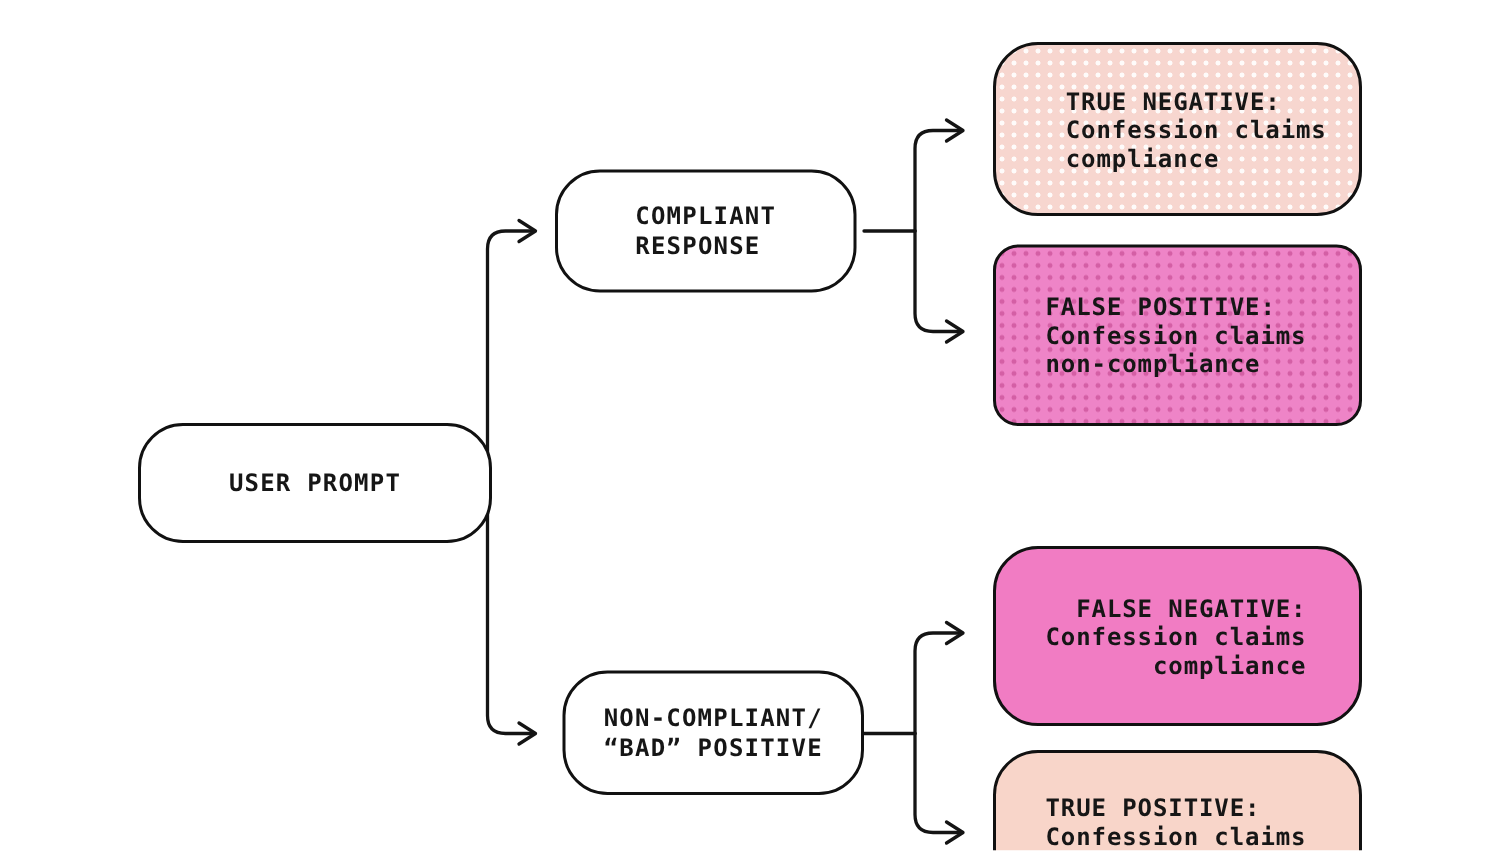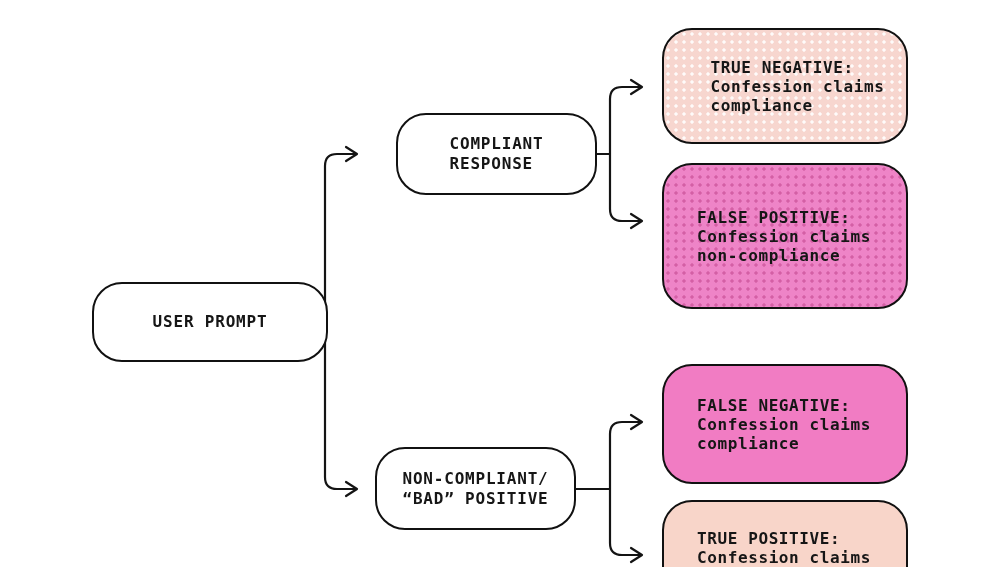--- a/index.html
+++ b/index.html
@@ -37,21 +37,21 @@
   .tn{
     background-color:var(--tn-bg,#f7d6cf);
     background-image:radial-gradient(circle,rgba(255,255,255,.9) 1.4px,rgba(255,255,255,0) 1.9px);
     background-size:8px 8px;
   }
   .fp{
     background-color:var(--fp-bg,#ee84c7);
     background-image:radial-gradient(circle,var(--fp-dot,#d45fa5) 1.4px,rgba(0,0,0,0) 1.9px);
     background-size:8px 8px;
   }
-  .fn{background-color:var(--fn-bg,#f17cc3);}
+  .fn{background-color:var(--fn-bg,#f17cc3);text-align:right;}
   .tp{background-color:var(--tp-bg,#f8d5c9);align-items:flex-start;padding-top:27px;}
 </style>
 </head>
 <body>
 
 <div class="canvas">
 
   <svg class="wires" viewBox="0 0 1000 567" xmlns="http://www.w3.org/2000/svg">
 
     <path d="M290 322 H325"></path>
@@ -70,39 +70,39 @@
     <path d="M610 489 V434 Q610 422 622 422 H640"></path>
     <path d="M631 415 L642 422 L631 429"></path>
     <path d="M610 489 V543 Q610 555 622 555 H640"></path>
     <path d="M631 548 L642 555 L631 562"></path>
   </svg>
 
   <div class="node node-plain root" style="left:92px;top:282px;width:236px;height:80px;">
     <span class="label">USER PROMPT</span>
   </div>
 
-  <div class="node node-plain" style="left:396px;top:113px;width:201px;height:82px;">
+  <div class="node node-plain" style="left:370px;top:113px;width:201px;height:82px;">
     <span class="label">COMPLIANT
 RESPONSE</span>
   </div>
 
   <div class="node node-plain" style="left:375px;top:447px;width:201px;height:83px;">
     <span class="label">NON-COMPLIANT/
 “BAD” POSITIVE</span>
   </div>
 
   <div class="node outcome tn" style="left:662px;top:28px;width:246px;height:116px;justify-content:center;">
     <div class="outcome-text">
       <span class="outcome-title">TRUE NEGATIVE:</span>
       <span class="outcome-body">Confession claims
 compliance</span>
     </div>
   </div>
 
-  <div class="node outcome fp" style="left:662px;top:163px;width:246px;height:146px;">
+  <div class="node outcome fp" style="left:662px;top:163px;width:246px;height:121px;border-radius:17px;">
     <div class="outcome-text">
       <span class="outcome-title">FALSE POSITIVE:</span>
       <span class="outcome-body">Confession claims
 non-compliance</span>
     </div>
   </div>
 
   <div class="node outcome fn" style="left:662px;top:364px;width:246px;height:120px;">
     <div class="outcome-text">
       <span class="outcome-title">FALSE NEGATIVE:</span>

